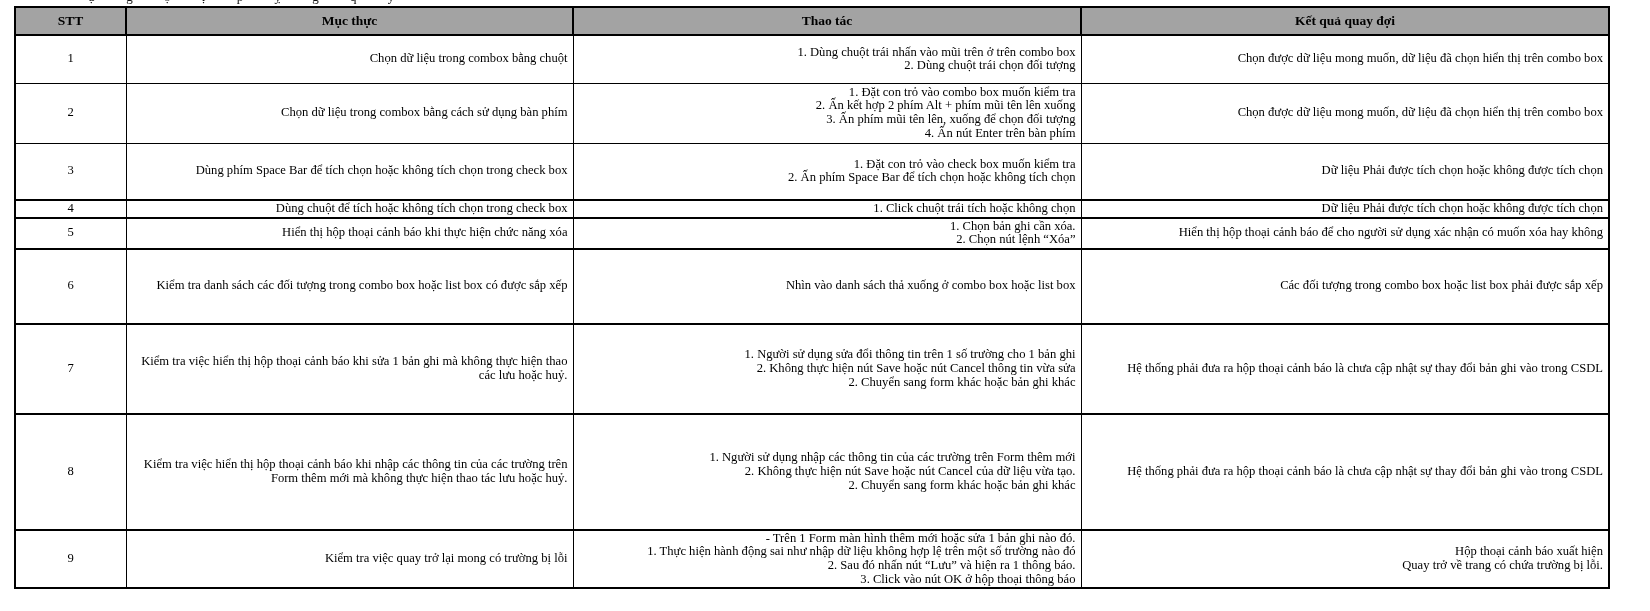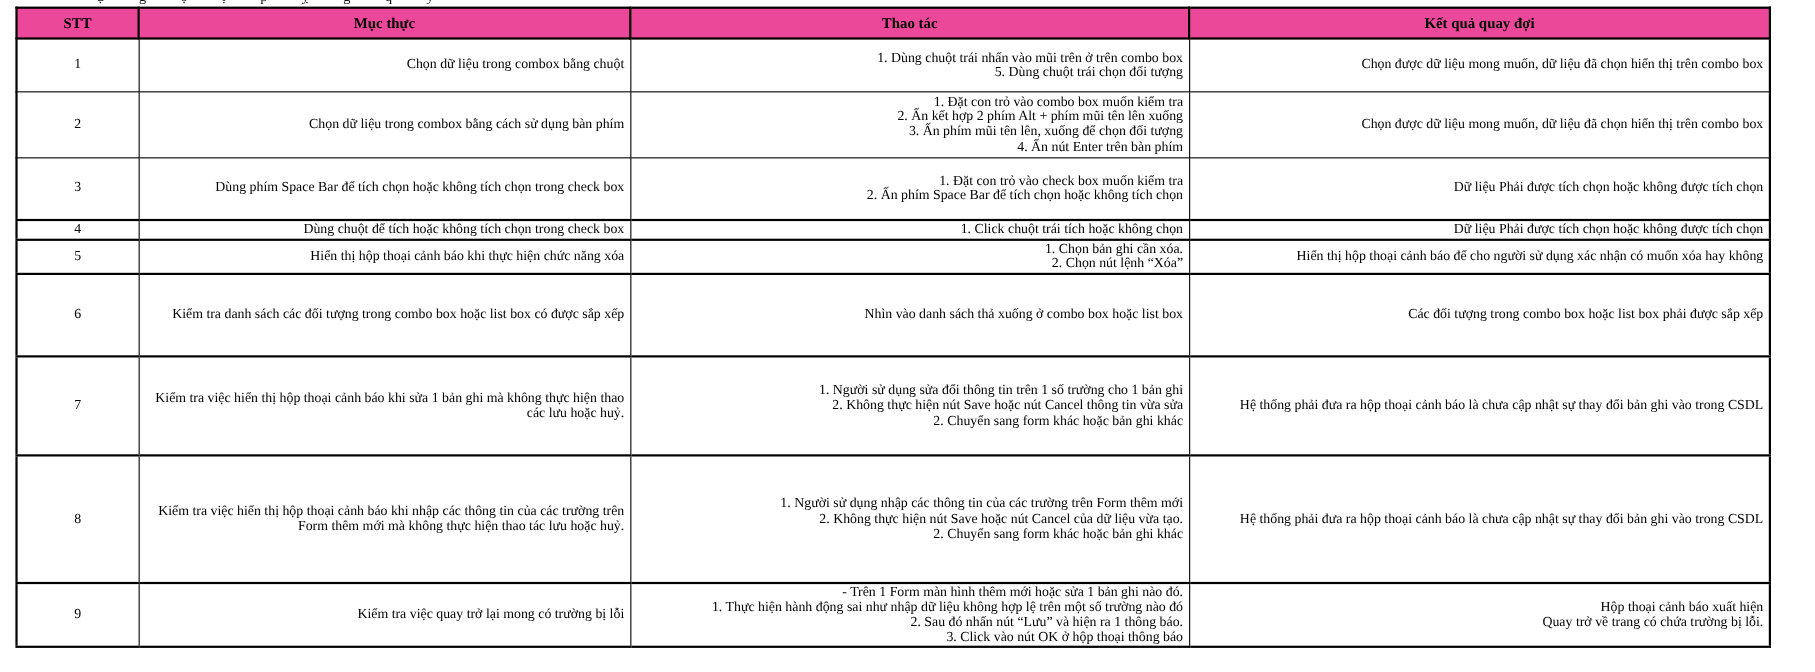--- a/index.html
+++ b/index.html
@@ -19,21 +19,21 @@
     position:absolute;left:14px;top:6px;
     width:1594px;
     border-collapse:collapse;table-layout:fixed;
     border:2px solid #000;
   }
   col.c1{width:111px;}
   col.c2{width:447px;}
   col.c3{width:508px;}
   col.c4{width:528px;}
   th{
-    background:#ec4899;
+    background:#a3a3a3;
     border:2px solid #000;
     font-size:13.5px;font-weight:bold;
     height:26px;padding:0 4px;
   }
   td{
     border:1px solid #000;
     font-size:12.6px;line-height:13.6px;
     vertical-align:middle;
     padding:1px 5px;
     overflow:hidden;
@@ -64,21 +64,21 @@
       <th>Mục thực</th>
       <th>Thao tác</th>
       <th>Kết quả quay đợi</th>
     </tr>
   </thead>
   <tbody>
     <tr style="height:48px;">
       <td class="c-stt">1</td>
       <td class="c-muc">Chọn dữ liệu trong combox  bằng chuột</td>
       <td class="c-thao">1. Dùng chuột trái nhấn vào mũi trên ở trên combo box
-5. Dùng chuột trái chọn đối tượng</td>
+2. Dùng chuột trái chọn đối tượng</td>
       <td class="c-ket">Chọn được dữ liệu mong muốn, dữ liệu đã chọn hiển thị trên combo box</td>
     </tr>
     <tr style="height:60px;">
       <td class="c-stt">2</td>
       <td class="c-muc">Chọn dữ liệu trong combox bằng cách sử dụng bàn phím</td>
       <td class="c-thao">1. Đặt con trỏ vào combo box muốn kiểm tra
 2. Ấn kết hợp 2 phím Alt + phím mũi tên lên xuống
 3. Ấn phím mũi tên lên, xuống để chọn đối tượng
 4. Ấn nút Enter trên bàn phím</td>
       <td class="c-ket">Chọn được dữ liệu mong muốn, dữ liệu đã chọn hiển thị trên combo box</td>

